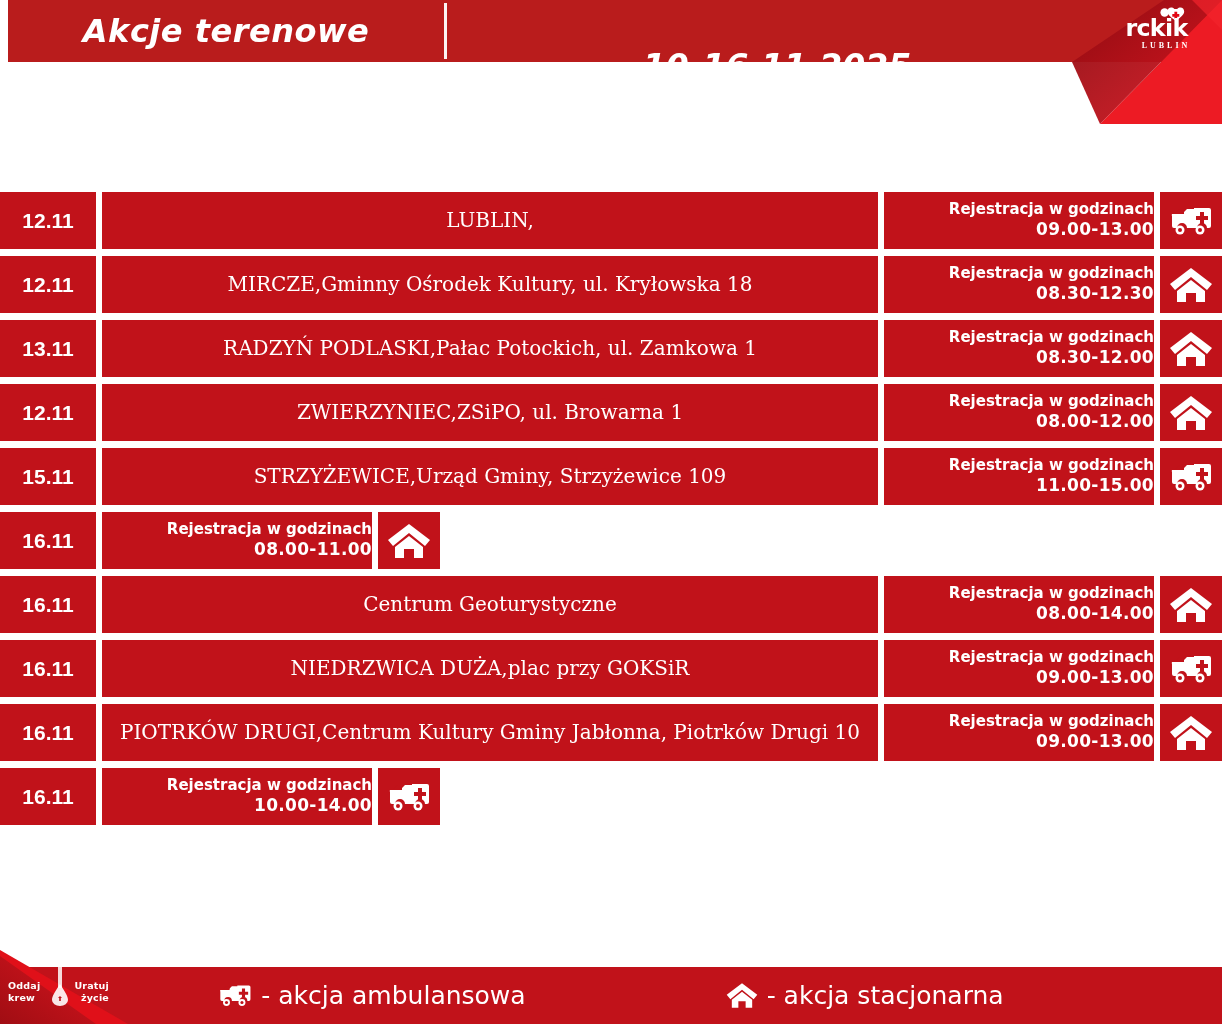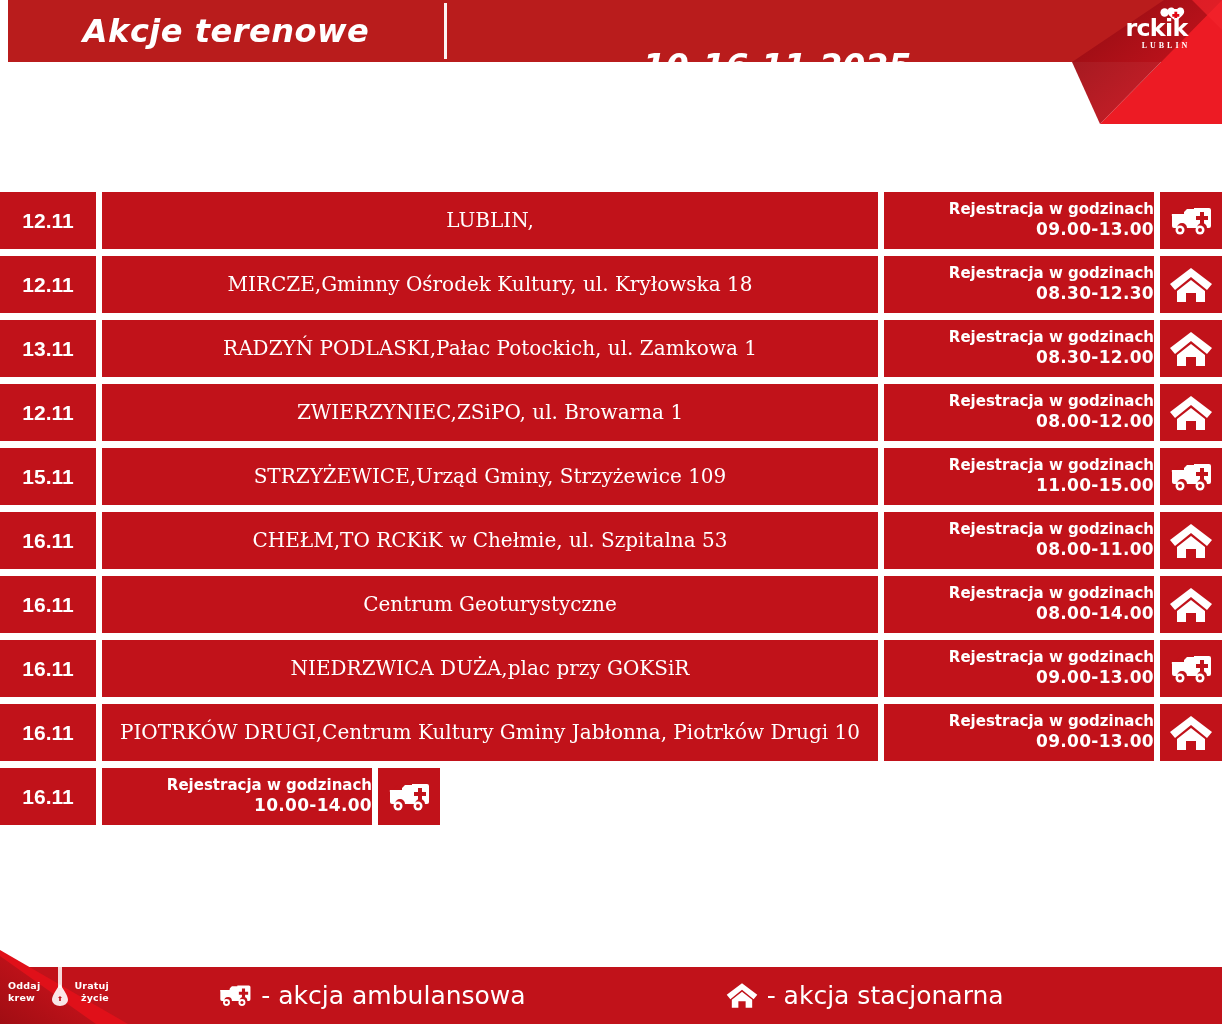--- a/index.html
+++ b/index.html
@@ -381,24 +381,20 @@
           <circle cx="11" cy="26" r="2" fill="#c1121a"></circle>
             <circle cx="31" cy="26" r="2" fill="#c1121a"></circle>
           <path d="M6 9 l5-4 h4 v5 h-9 z" fill="#c1121a"></path>
           <path d="M31 8 h4 v4 h4 v4 h-4 v4 h-4 v-4 h-4 v-4 h4 z" fill="#c1121a"></path>
         </svg>
       </div>
     </div>
 
     <div class="srow">
       <div class="cell c-date">16.11</div>
-      <div class="cell c-venue">
-          <span class="vname">CHEŁM,</span>
-          <span class="vaddr"> TO RCKiK w Chełmie, ul. Szpitalna 53</span>
-        </div>
       <div class="cell c-hours">
           <span class="hl">Rejestracja w godzinach</span>
           <span class="ht">08.00-11.00</span>
         </div>
       <div class="cell c-icon">
         <svg width="44" height="36" viewBox="0 0 44 36" fill="#fff">
           <path d="M22 1 L43 17 L38 23 L22 10 L6 23 L1 17 Z"></path>
           <path d="M22 13 L36 24 v11 h-9 v-9 h-10 v9 h-9 v-11 z"></path>
         </svg>
       </div>

